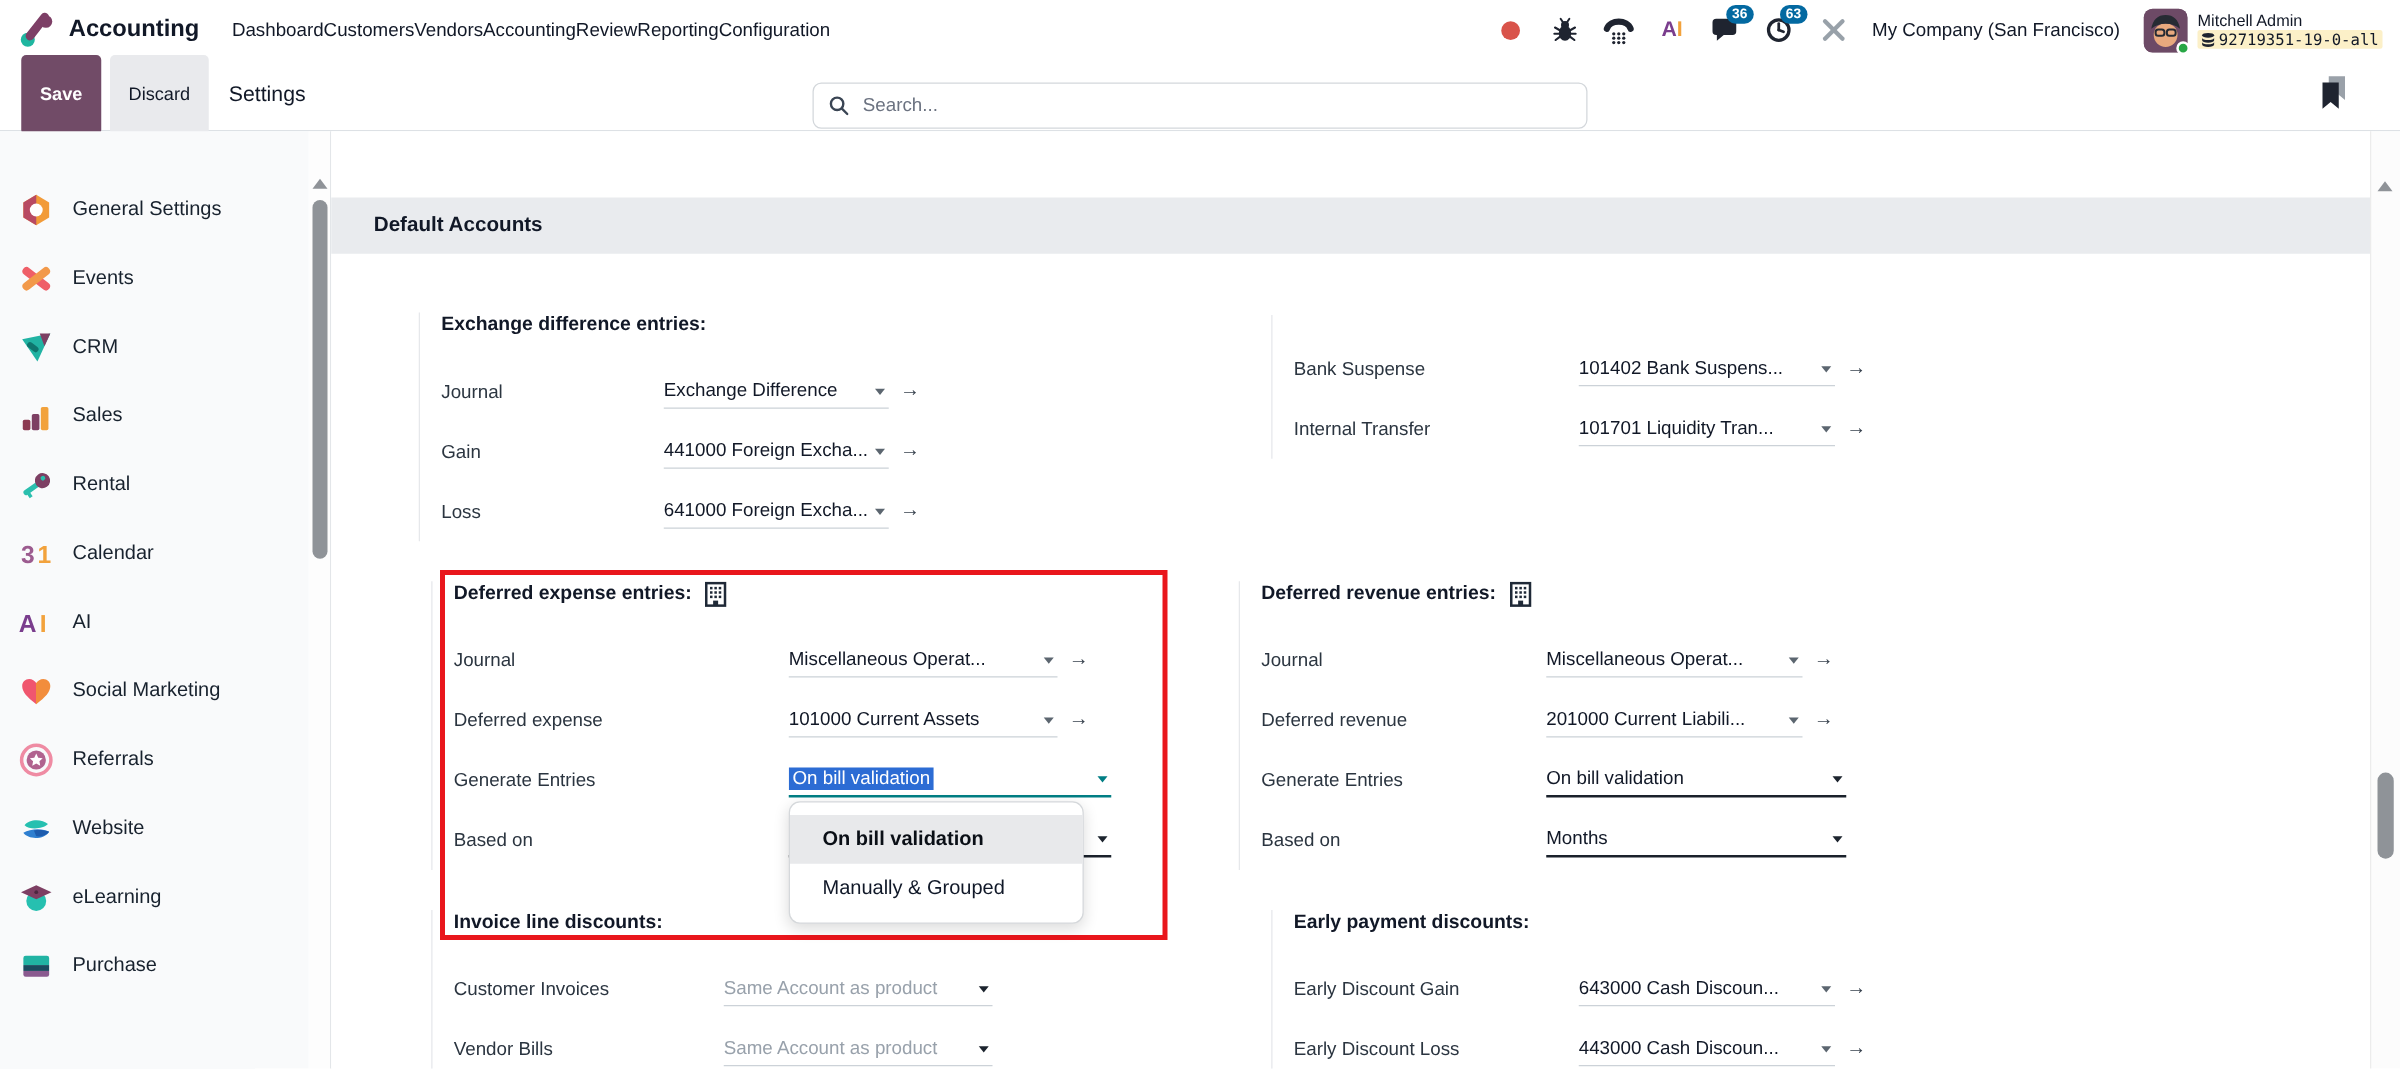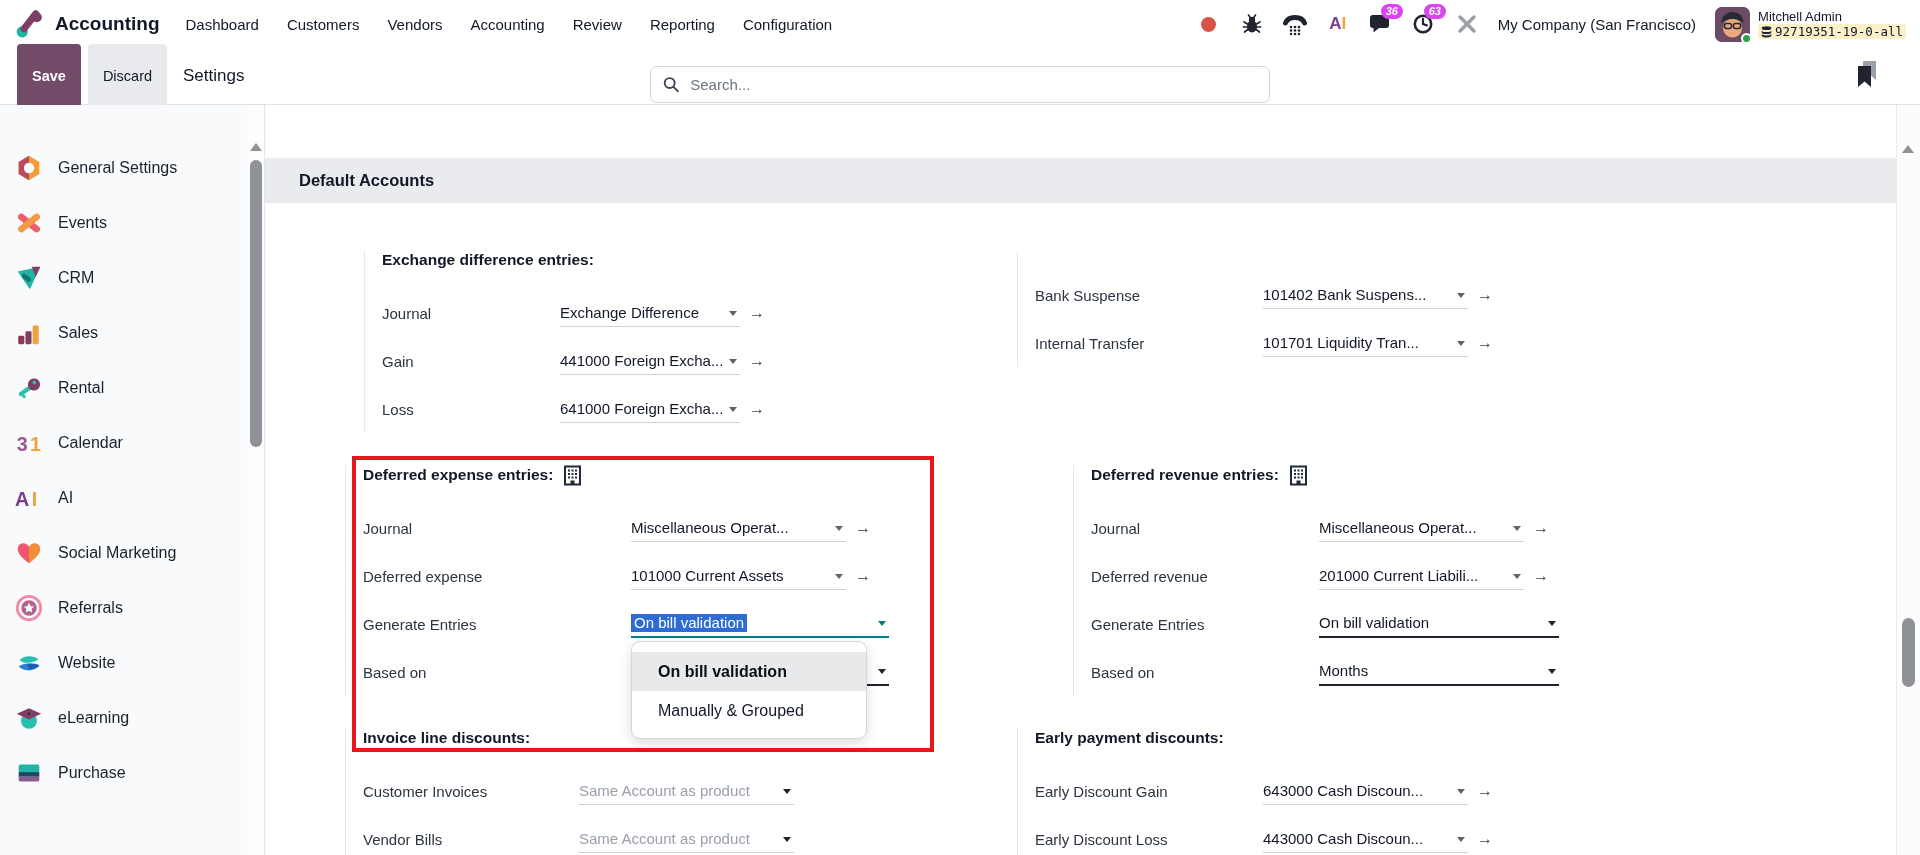--- a/index.html
+++ b/index.html
@@ -5,26 +5,26 @@
   html,body{margin:0;padding:0;background:#fff;}
   *{box-sizing:border-box;}
   .stage{position:relative;width:1920px;height:855px;overflow:hidden;
          font-family:"Liberation Sans",sans-serif;color:#101828;background:#fff;}
 
   
   .navbar{position:absolute;left:0;top:0;width:1920px;height:48px;background:#fff;
           display:flex;align-items:center;padding:0 14px;}
   .brand{display:flex;align-items:center;gap:10px;margin-right:26px;}
   .brand-name{font-size:19px;font-weight:700;color:#111827;}
-  .nav-menu{display:flex;align-items:center;gap:28px;font-size:15px;color:#111827;}
+  .nav-menu{display:flex;align-items:center;font-size:15px;color:#111827;}
   .nav-menu .mi{cursor:pointer;white-space:nowrap;}
   .nav-right{margin-left:auto;display:flex;align-items:center;gap:15px;}
   .nav-icon{position:relative;width:28px;height:28px;display:flex;align-items:center;justify-content:center;}
-  .nav-badge{position:absolute;top:-6px;left:14px;background:#d946ef;color:#fff;font-size:11px;
-             font-weight:700;border-radius:9px;padding:1px 5px;line-height:13px;font-style:italic;}
+  .nav-badge{position:absolute;top:-6px;left:14px;background:#0369a1;color:#fff;font-size:11px;
+             font-weight:700;border-radius:9px;padding:1px 5px;line-height:13px;}
   .company-name{font-size:15px;color:#111827;margin:0 4px 0 2px;white-space:nowrap;}
   .userbox{display:flex;align-items:center;gap:8px;}
   .avatar{position:relative;width:35px;height:35px;border-radius:7px;background:#6d4a66;overflow:visible;}
   .avatar svg{border-radius:7px;}
   .presence{position:absolute;right:-2px;bottom:-2px;width:11px;height:11px;border-radius:50%;
             background:#28a745;border:2px solid #fff;}
   .user-meta{display:flex;flex-direction:column;line-height:15px;}
   .user-name{font-size:13px;color:#111827;}
   .db-badge{display:flex;align-items:center;gap:3px;background:#fcf0c8;padding:0 3px;border-radius:2px;}
   .db-badge span{font-family:"DejaVu Sans Mono",monospace;font-size:12.5px;color:#111827;}
@@ -362,21 +362,21 @@
     <span class="side-thumb"></span>
   </div>
 
   <div class="main">
     <div class="band">
       <span class="band-title">Default Accounts</span>
     </div>
   </div>
 
   <div id="groups">
-      <div class="group" style="left: 364px; top: 250px; width: 590px;">
+      <div class="group" style="left: 335px; top: 250px; width: 590px;">
         <div class="group-title">
           <span>Exchange difference entries:</span>
         </div>
         <div class="rows">
           <div class="row">
             <span class="flabel" style="width: 178px;">Journal</span>
             <div class="fieldwrap">
               <div class="field u-light" style="width: 180px;">
                 <span class="val">Exchange Difference</span>
                 <span class="caret"></span>
@@ -513,21 +513,21 @@
             <div class="fieldwrap">
               <div class="field u-light" style="width: 205px;">
                 <span class="val">101701 Liquidity Tran...</span>
                 <span class="caret"></span>
               </div>
               <span class="ext-arrow">→</span>
             </div>
           </div>
         </div>
       </div>
-      <div class="group" style="left: 1073px; top: 465px; width: 600px;">
+      <div class="group" style="left: 991px; top: 465px; width: 600px;">
         <div class="group-title">
           <span>Deferred revenue entries:</span>
           <span class="bld">
             <svg width="19" height="21" viewBox="0 0 19 21">
               <rect x="2" y="1.5" width="15" height="18" fill="none" stroke="#1f2937" stroke-width="2"></rect>
               <g fill="#1f2937">
                 <rect x="5" y="4.5" width="2" height="2"></rect>
                 <rect x="8.5" y="4.5" width="2" height="2"></rect>
                 <rect x="12" y="4.5" width="2" height="2"></rect>
                 <rect x="5" y="8" width="2" height="2"></rect>

